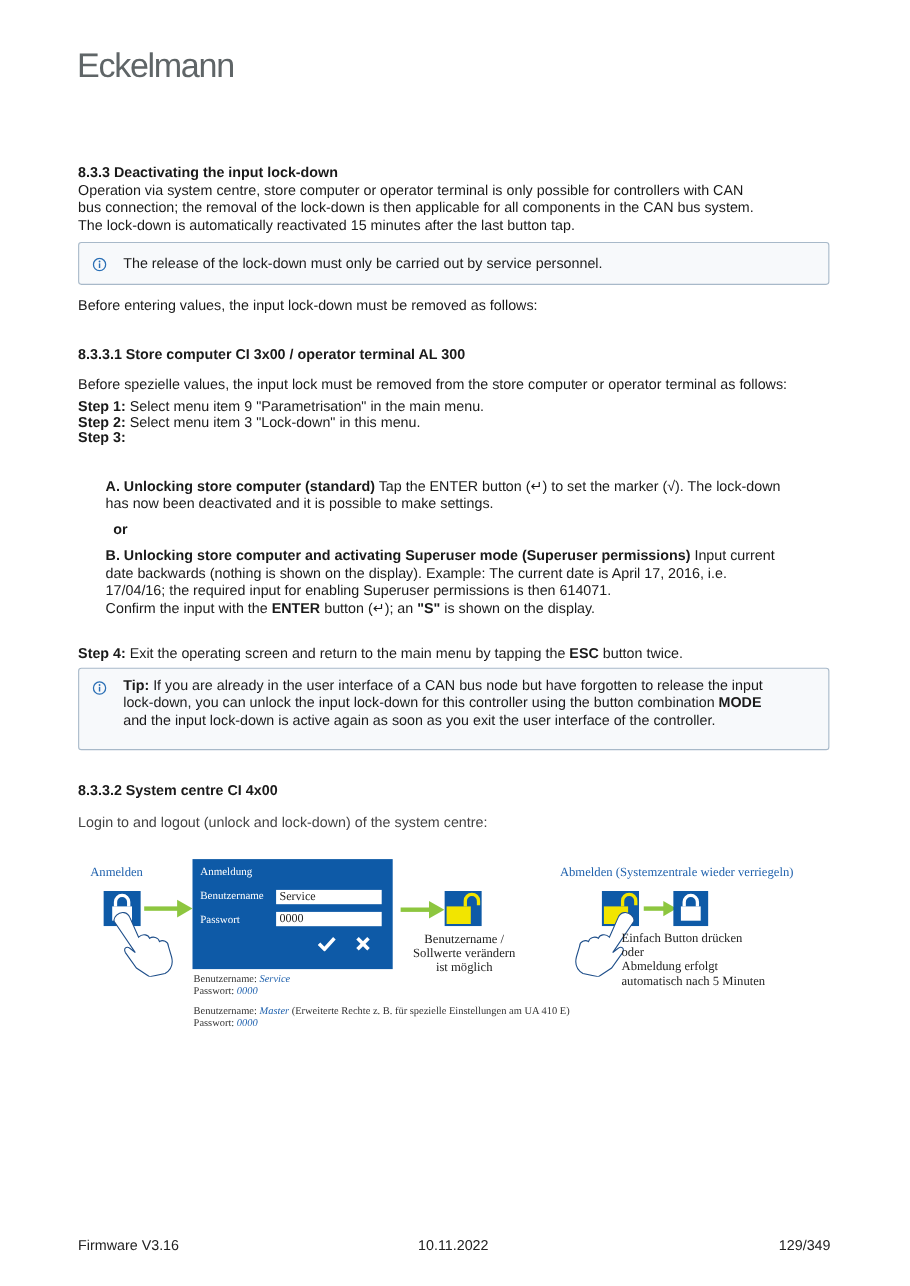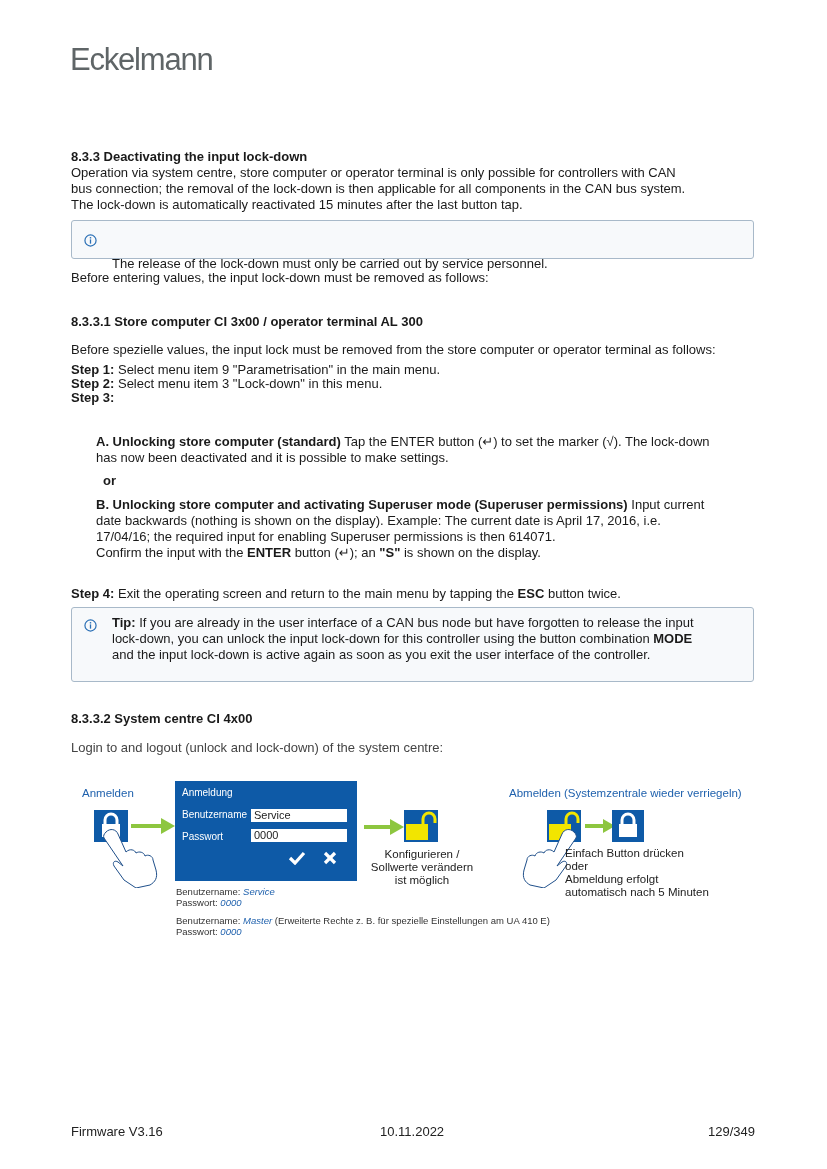--- a/index.html
+++ b/index.html
@@ -10,21 +10,21 @@
           font-size: 31px; color: #5f6567; letter-spacing: -1.2px; }
   h2 { margin: 0; font-size: 13px; font-weight: bold; }
   p { margin: 0; line-height: 16px; }
   .note { left: 71px; width: 683px; background: #f7f9fb; border: 1px solid #a8b9c9;
           border-radius: 3px; box-sizing: border-box; }
   .note .icon { position: absolute; left: 12px; width: 13px; height: 13px; }
   .note .txt { position: absolute; left: 40px; right: 20px; line-height: 16px; }
   b { font-weight: bold; }
   .steps p { line-height: 14px; }
   .indent { left: 96px; width: 660px; }
-  .diag { font-family: Liberation Sans, sans-serif; }
+  .diag { font-family: Liberation Serif, serif; }
   .dlabel { font-size: 11.5px; color: #1f61ad; }
   .dtext { font-size: 11px; color: #222; line-height: 13px; }
   .small { font-size: 9.5px; color: #333; line-height: 11px; }
   .small i { color: #1f61ad; }
   .footer { top: 1124px; font-size: 13px; color: #222; }
 </style>
 </head>
 <body>
 
 <div class="abs logo">Eckelmann</div>
@@ -35,21 +35,21 @@
   <p>bus connection; the removal of the lock-down is then applicable for all components in the CAN bus system.</p>
   <p>The lock-down is automatically reactivated 15 minutes after the last button tap.</p>
 </div>
 
 <div class="abs note" style="top:220px; height:39px;">
   <svg class="icon" style="top:13px;" viewBox="0 0 14 14">
     <circle cx="7" cy="7" r="6" fill="none" stroke="#2a6fb5" stroke-width="1.3"></circle>
     <circle cx="7" cy="4" r="0.9" fill="#2a6fb5"></circle>
     <rect x="6.3" y="5.8" width="1.4" height="4.6" fill="#2a6fb5"></rect>
   </svg>
-  <div class="txt" style="top:11px;margin-top:24px;">The release of the lock-down must only be carried out by service personnel.</div>
+  <div class="txt" style="top:11px;">The release of the lock-down must only be carried out by service personnel.</div>
 </div>
 
 <p class="abs" style="left:71px; top:270px;">Before entering values, the input lock-down must be removed as follows:</p>
 
 <h2 class="abs" style="left:71px; top:314px;">8.3.3.1  Store computer CI 3x00 / operator terminal AL 300</h2>
 <p class="abs" style="left:71px; top:342px; width:720px;">Before spezielle values, the input lock must be removed from the store computer or operator terminal as follows:</p>
 
 <div class="abs steps" style="left:71px; top:363px; width:700px;">
   <p><b>Step 1:</b><span> Select menu item 9 "Parametrisation" in the main menu.</span></p>
   <p><b>Step 2:</b><span> Select menu item 3 "Lock-down" in this menu.</span></p>
@@ -125,21 +125,21 @@
     <polygon points="26,1 40,9 26,17" fill="#8dc63f"></polygon>
   </svg>
 
   <svg class="abs" style="left:404px; top:810px;" width="34" height="32" viewBox="0 0 34 32">
     <rect x="0" y="0" width="34" height="32" fill="#0e5aa7"></rect>
     <path d="M19 14 V9 a6 6 0 0 1 12 0 V13" fill="none" stroke="#f2e500" stroke-width="3"></path>
     <rect x="2" y="14" width="22" height="16" fill="#f2e500"></rect>
   </svg>
 
   <div class="abs dtext" style="left:366px; top:848px; width:112px; text-align:center; font-size:11.5px;">
-    <div>Konfigurieren /</div>
+    <div>Benutzername /</div>
     <div>Sollwerte verändern</div>
     <div>ist möglich</div>
   </div>
 
   <div class="abs dlabel" style="left:509px; top:787px;">Abmelden (Systemzentrale wieder verriegeln)</div>
 
   <svg class="abs" style="left:547px; top:810px;" width="34" height="32" viewBox="0 0 34 32">
     <rect x="0" y="0" width="34" height="32" fill="#0e5aa7"></rect>
     <path d="M19 14 V9 a6 6 0 0 1 12 0 V13" fill="none" stroke="#f2e500" stroke-width="3"></path>
     <rect x="2" y="14" width="22" height="16" fill="#f2e500"></rect>

